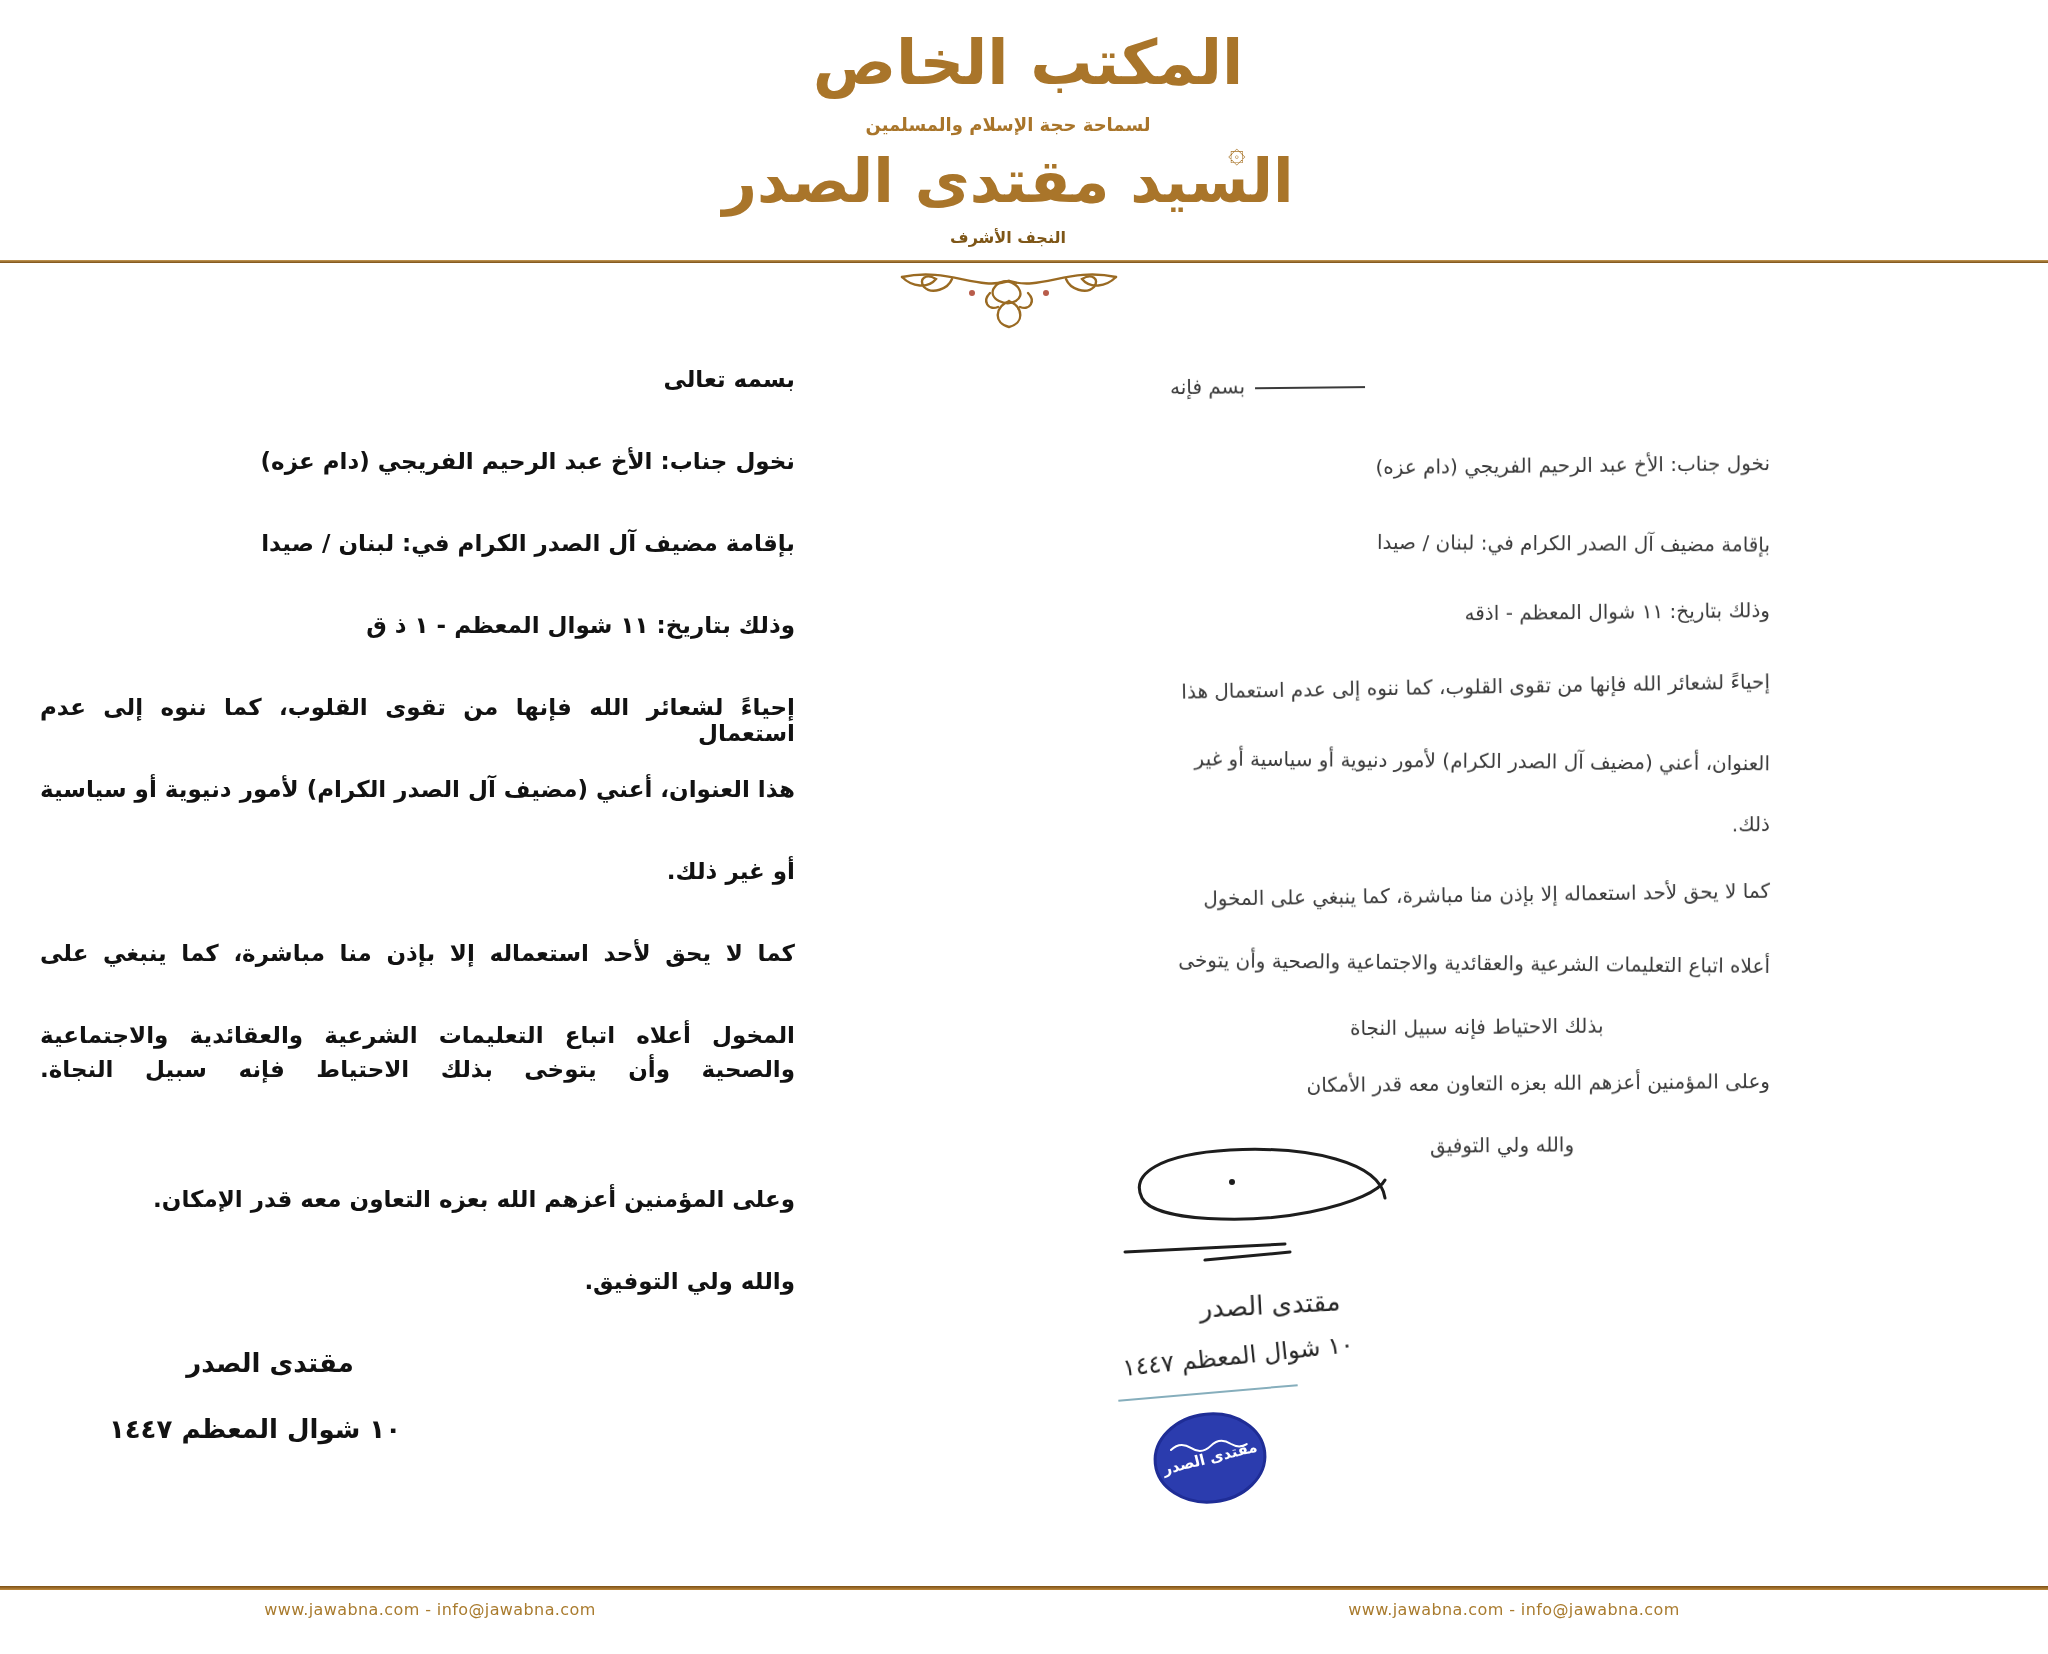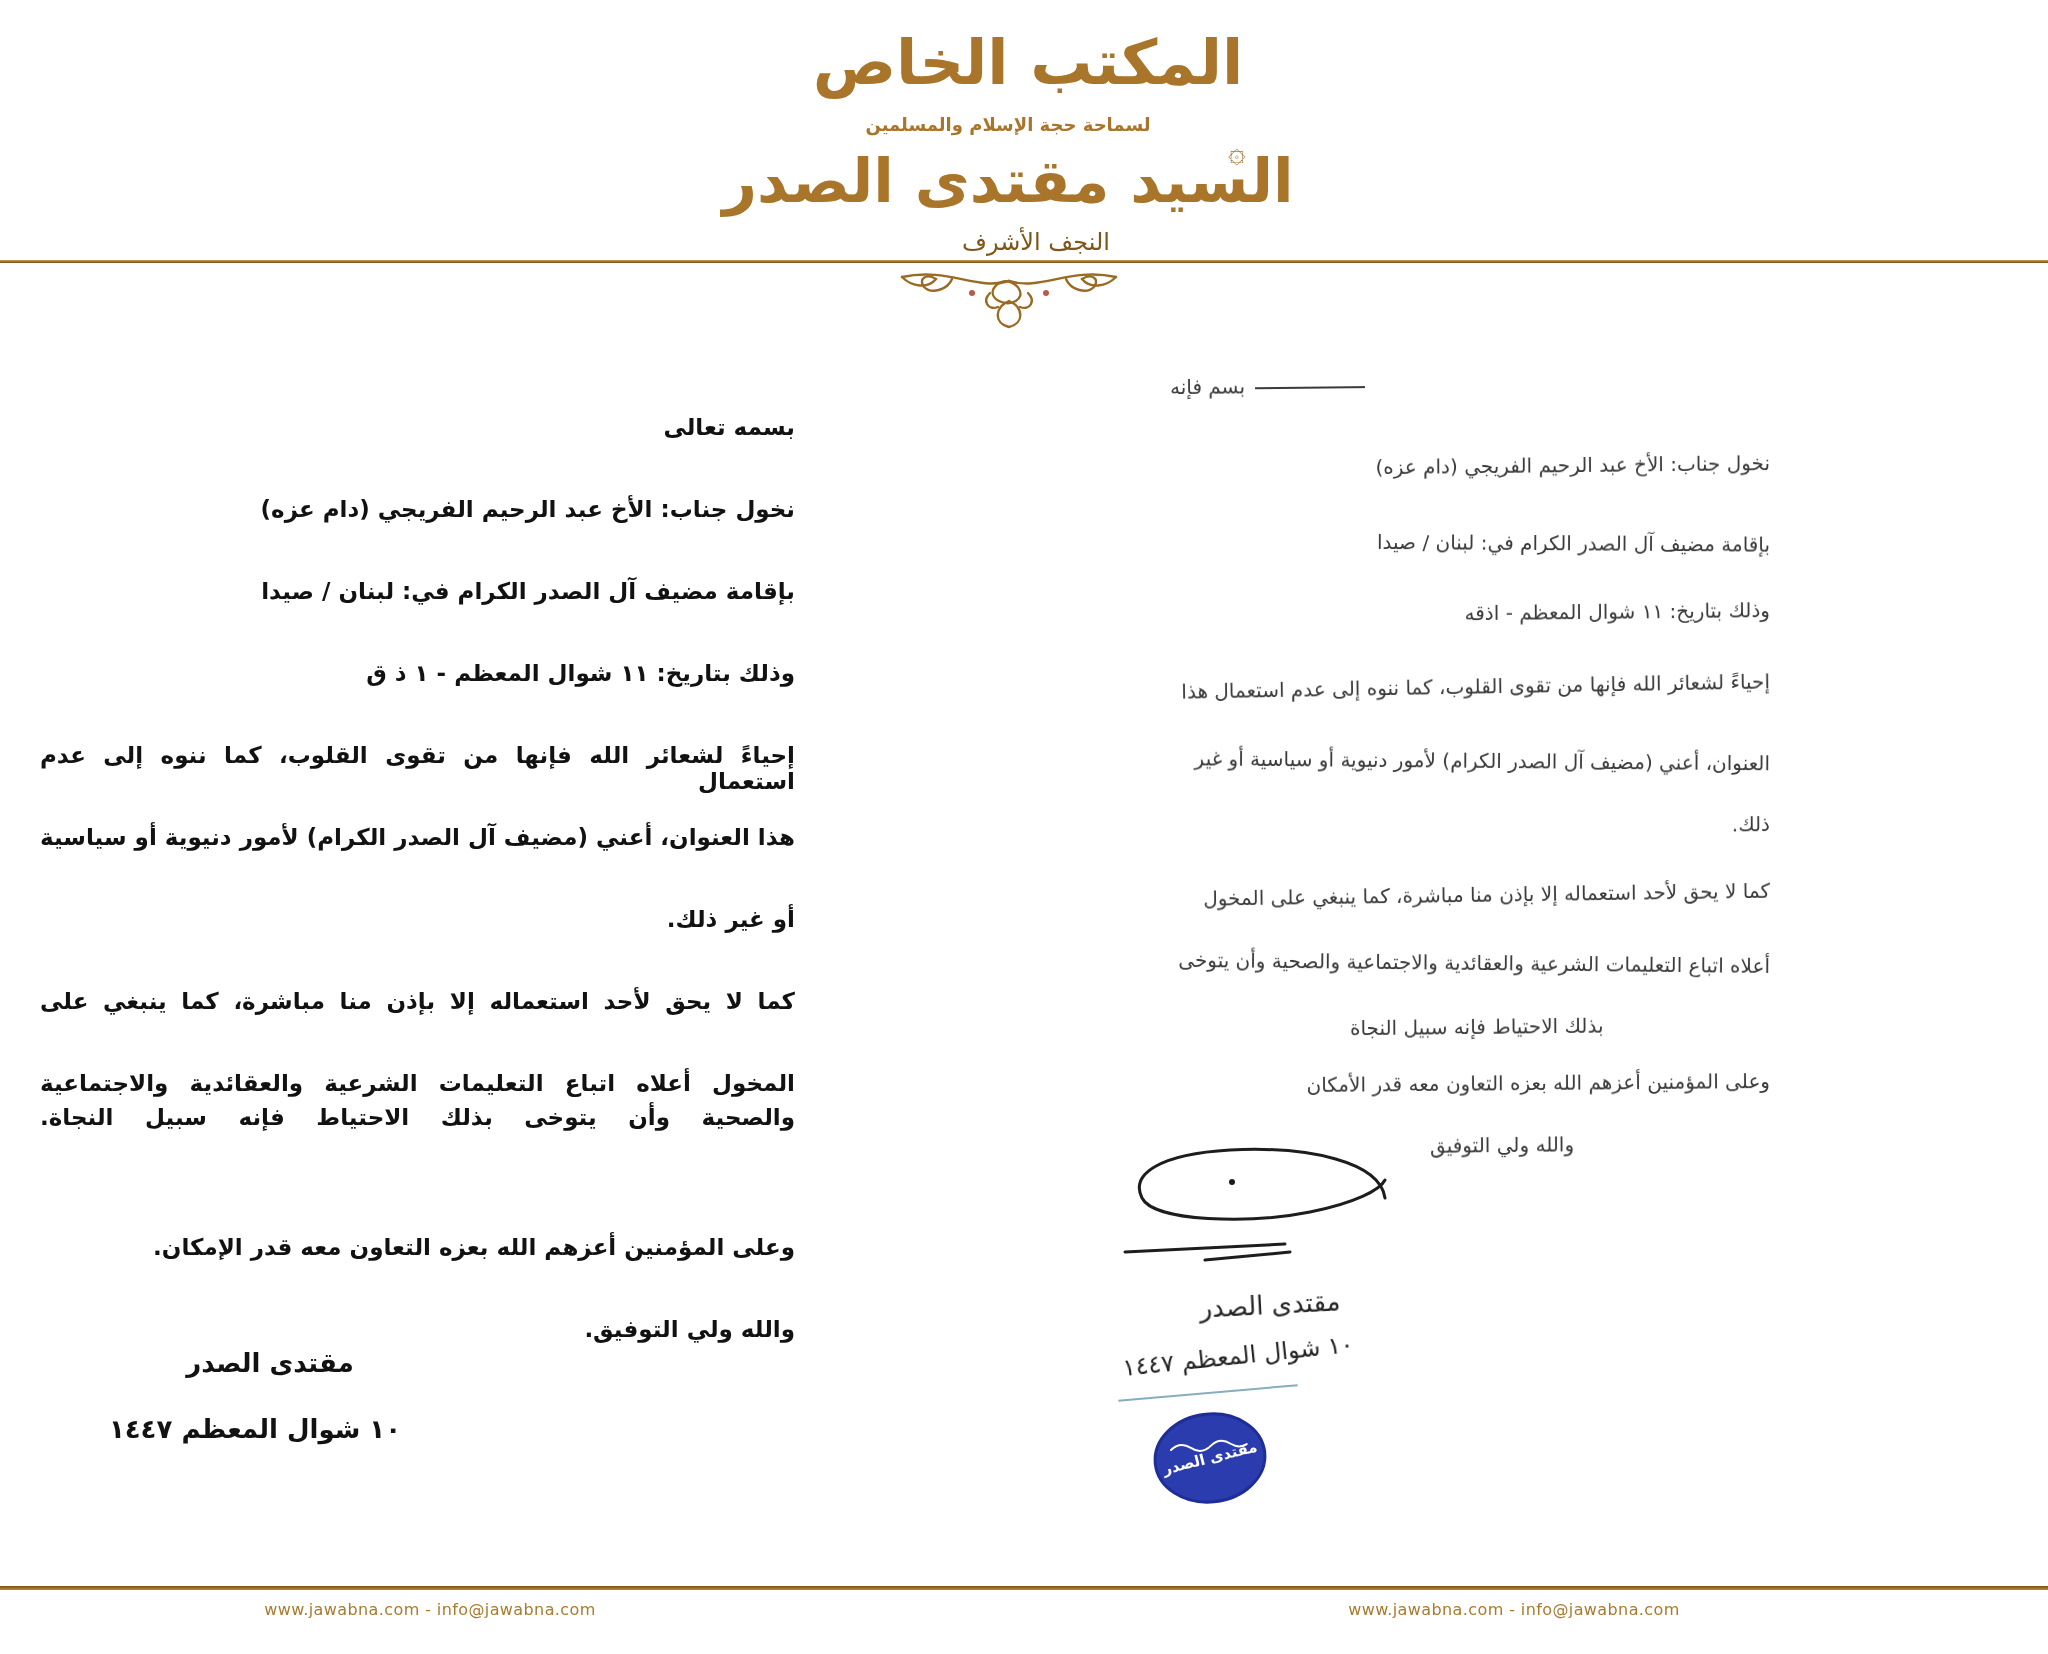--- a/index.html
+++ b/index.html
@@ -6,28 +6,28 @@
     --gold:#a9752a; --gold-dark:#7e5617; --rule-hi:#c59a55; --rule-lo:#7a4f15;
     --ink:#121212; --hand:#3a3a3a; --stamp:#2b3cae; --footer:#a97b2e; --accent-red:#b85c4a;
   }
   html,body{margin:0;padding:0;background:#fff;}
   #page{position:relative;width:2048px;height:1654px;background:#ffffff;overflow:hidden;
         font-family:"DejaVu Sans",sans-serif;}
   .center-line{position:absolute;left:0;width:2016px;text-align:center;}
   .h1{top:26px;font-size:62px;font-weight:bold;color:var(--gold);letter-spacing:-1px;margin-left:20px;}
   .h2{top:114px;font-size:18px;font-weight:bold;color:var(--gold);}
   .h3{top:146px;font-size:60px;font-weight:bold;color:var(--gold);letter-spacing:-1px;}
-  .h4{top:228px;font-size:24px;font-weight:normal;color:var(--gold-dark);margin-left:28px;}
+  .h4{top:228px;font-size:16px;font-weight:bold;color:var(--gold-dark);}
   .emblem{position:absolute;left:1228px;top:134px;font-size:30px;color:var(--gold);}
   .rule{position:absolute;top:260px;left:0;width:2048px;height:3px;
         background:linear-gradient(var(--rule-hi),var(--rule-lo));}
   .ornament{position:absolute;top:263px;left:894px;}
   
   .t-line{position:absolute;left:40px;width:755px;direction:rtl;font-weight:bold;
-          font-size:23px;color:var(--ink);white-space:nowrap;text-align:right;margin-top:48px;}
+          font-size:23px;color:var(--ink);white-space:nowrap;text-align:right;}
   .t-just{white-space:normal;text-align:justify;text-align-last:justify;}
   .t-sig{position:absolute;direction:rtl;font-weight:bold;font-size:26px;color:var(--ink);text-align:center;}
   
   .hw{position:absolute;left:1010px;width:760px;direction:rtl;text-align:right;font-size:20px;
       color:var(--hand);white-space:nowrap;transform:rotate(-0.6deg);filter:blur(.2px);}
   .swoosh{display:inline-block;width:110px;height:2px;background:var(--hand);
           vertical-align:middle;margin:0 10px;}
   .hw-sig{position:absolute;direction:rtl;font-size:24px;color:#242424;white-space:nowrap;
           filter:blur(.2px);}
   .sig-underline{position:absolute;left:1118px;top:1392px;width:180px;height:2px;

